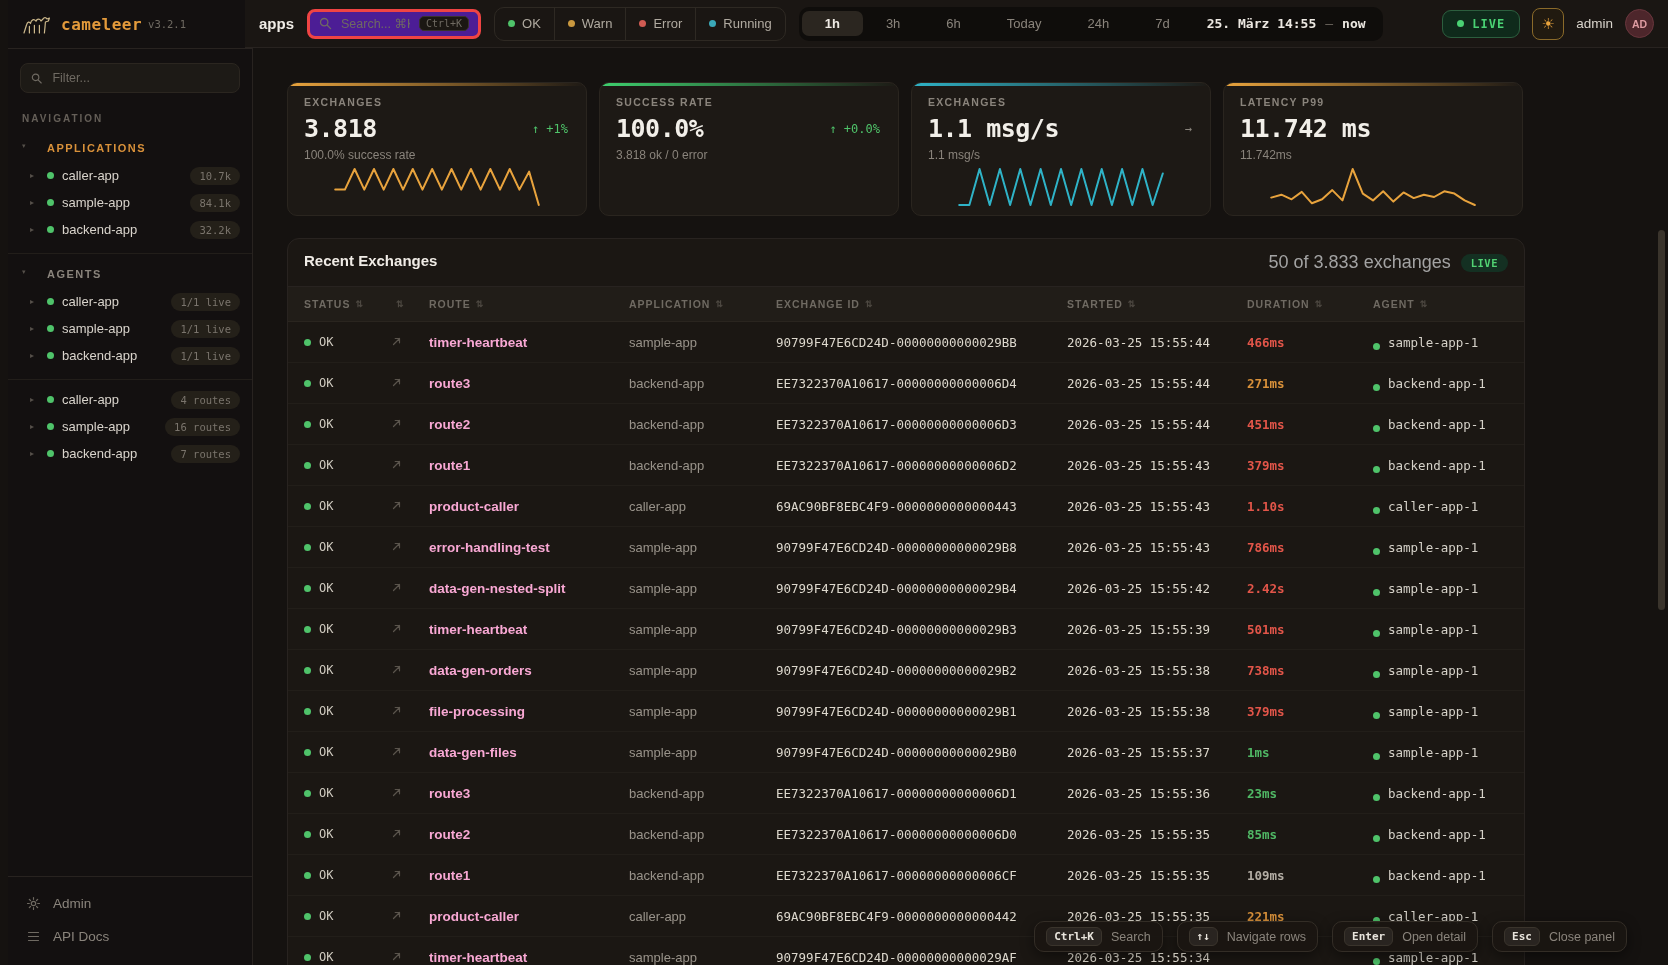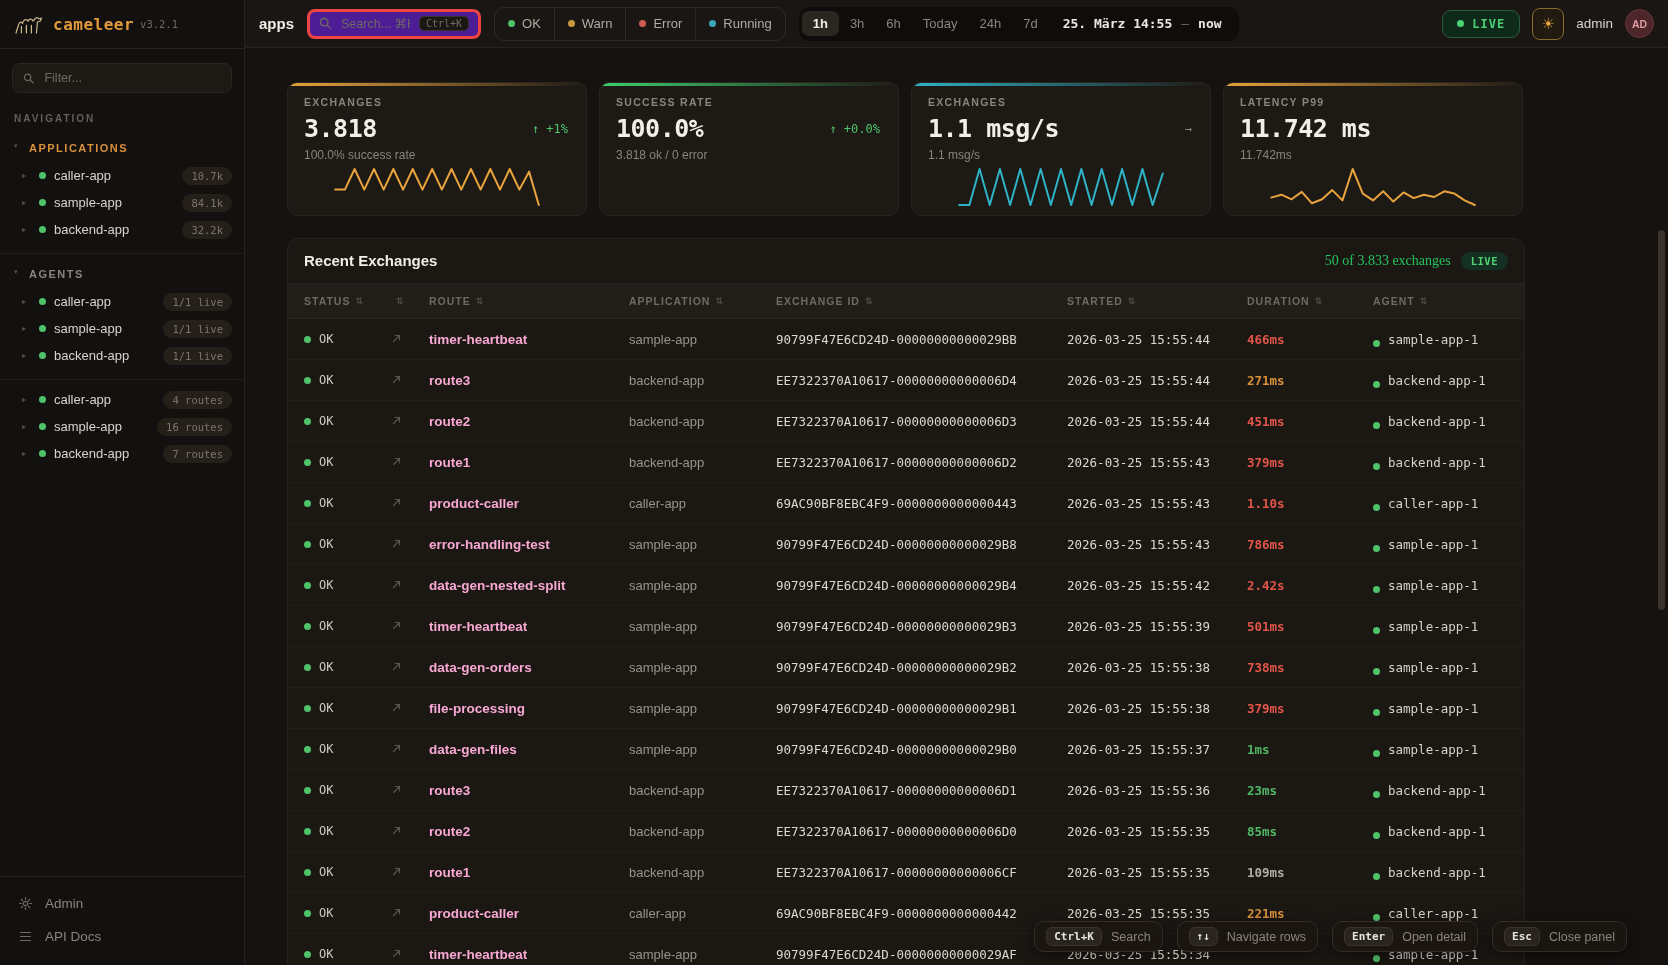--- a/index.html
+++ b/index.html
@@ -5,31 +5,31 @@
   html,body{margin:0;padding:0}
   body{
     width:1668px;height:965px;overflow:hidden;position:relative;
     background:#151210;color:#e8e4dc;
     font-family:"Liberation Sans",sans-serif;
     -webkit-font-smoothing:antialiased;
   }
   .dot{width:7px;height:7px;border-radius:50%;background:var(--ok,#4fc36a);flex:none}
 
   
-  .sidebar{position:absolute;left:0;top:0;bottom:0;width:245px;background:#131010;border-right:1px solid #282320;display:flex;flex-direction:column;box-sizing:border-box;z-index:3}
+  .sidebar{position:absolute;left:8px;top:0;bottom:0;width:245px;background:#131010;border-right:1px solid #282320;display:flex;flex-direction:column;box-sizing:border-box;z-index:3}
   .logo-row{height:48px;display:flex;align-items:center;gap:9px;padding:0 14px;border-bottom:1px solid #282320;flex:none}
   .brand{font-family:"DejaVu Sans Mono",monospace;font-weight:bold;font-size:16px;color:#e39a3b;letter-spacing:.5px}
   .version{font-family:"DejaVu Sans Mono",monospace;font-size:10.5px;color:#6f6a62;margin-left:-3px}
   .filter-box{margin:14px 12px 0;background:#1d1a16;border:1px solid #2b2620;border-radius:8px;height:30px;display:flex;align-items:center;gap:8px;padding:0 10px;box-sizing:border-box;flex:none}
   .filter-box input{background:none;border:none;outline:none;color:#b5afa5;font-size:12.5px;width:100%;font-family:"Liberation Sans",sans-serif}
   .filter-box input::placeholder{color:#6f6a62}
   .nav-label{margin:20px 14px 4px;font-size:10px;letter-spacing:2px;color:#655f58;font-weight:bold}
   .side-section{border-bottom:1px solid #221e1a;padding:6px 0 10px}
   .side-section:last-of-type{border-bottom:none}
-  .sec-head{display:flex;align-items:flex-start;gap:7px;padding:8px 14px;cursor:pointer}
+  .sec-head{display:flex;align-items:flex-start;gap:17px;padding:8px 14px;cursor:pointer}
   .sec-caret{font-size:7px;color:#55504a;width:8px}
   .sec-label{font-size:11px;font-weight:bold;letter-spacing:1.5px;color:#8a847c}
   .side-section[data-active="true"] .sec-label{color:#d9913a}
   .side-item{display:flex;align-items:center;gap:8px;height:27px;padding:0 12px 0 22px;cursor:pointer}
   .item-caret{font-size:8px;color:#55504a;width:9px}
   .side-item .lbl{font-size:13px;color:#d9d4cc;flex:1}
   .badge{font-family:"DejaVu Sans Mono",monospace;font-size:10.5px;color:#7a746c;background:#242019;border-radius:999px;padding:3px 9px}
   .side-footer{margin-top:auto;border-top:1px solid #282320;padding:10px 0 12px}
   .foot-item{display:flex;align-items:center;gap:12px;padding:9px 18px;color:#8a847c;font-size:13.5px;cursor:pointer}
 
@@ -37,21 +37,21 @@
   .topbar{position:absolute;left:245px;right:0;top:0;height:48px;background:#1a1613;border-bottom:1px solid #282320;display:flex;align-items:center;padding:0 14px;gap:13px;box-sizing:border-box;z-index:3}
   .apps-label{font-weight:bold;font-size:15px;color:#f0ece6}
   .searchbox{width:174px;height:30px;background:#4c1d95;border:3px solid #ef4444;border-radius:8px;display:flex;align-items:center;gap:7px;padding:0 9px;box-sizing:border-box}
   .searchbox input{flex:1;background:none;border:none;outline:none;color:#b5afa5;font-size:12.5px;min-width:0;font-family:"Liberation Sans",sans-serif}
   .searchbox input::placeholder{color:#6f6a62}
   .kbd{font-family:"DejaVu Sans Mono",monospace;font-size:10px;color:#6f6a62;border:1px solid #3a342c;border-radius:5px;padding:1px 6px;background:#1b1713;white-space:nowrap}
   .filters{display:flex;border:1px solid #2e2923;border-radius:10px;overflow:hidden;height:32px;align-items:stretch}
   .chip{display:flex;align-items:center;gap:7px;padding:0 13px;font-size:13px;color:#b0aaa0;border-left:1px solid #2e2923;cursor:pointer}
   .chip:first-child{border-left:none}
   .timegroup{display:flex;align-items:center;background:#0f0d0b;border-radius:10px;padding:3px;height:34px;box-sizing:border-box}
-  .range{padding:5px 11px;font-size:13px;color:#8a847c;border-radius:7px;cursor:pointer;white-space:nowrap}
+  .range{padding:5px 23px;font-size:13px;color:#8a847c;border-radius:7px;cursor:pointer;white-space:nowrap}
   .range[data-active="true"]{background:#2b2620;color:#f0ece6;font-weight:bold}
   .time-display{display:flex;gap:9px;align-items:center;padding:0 14px;font-family:"DejaVu Sans Mono",monospace;font-size:13px;font-weight:bold;color:#ece8e2;white-space:nowrap}
   .time-sep{color:#6f6a62;font-weight:normal}
   .top-right{margin-left:auto;display:flex;align-items:center;gap:12px}
   .live-btn{display:flex;align-items:center;gap:8px;background:#0f2a1b;border:1px solid #2c5e3e;border-radius:9px;padding:6px 14px;font-family:"DejaVu Sans Mono",monospace;font-weight:bold;font-size:12px;color:#4ad274;letter-spacing:1px;cursor:pointer}
   .live-btn .dot{background:#4ad274}
   .theme-btn{width:30px;height:30px;border:1px solid #8a6a2a;border-radius:8px;background:#211a10;color:#e8a33d;display:flex;align-items:center;justify-content:center;font-size:15px;cursor:pointer}
   .admin-label{font-size:13.5px;color:#d9d4cc}
   .avatar{width:27px;height:27px;border-radius:50%;background:#4d262b;border:1px solid #69363d;color:#de9ba1;font-size:10.5px;font-weight:bold;display:flex;align-items:center;justify-content:center;cursor:pointer}
 
@@ -66,21 +66,21 @@
   .card-delta{font-family:"DejaVu Sans Mono",monospace;font-size:12px;padding-right:2px}
   .card-delta[data-tone="green"]{color:var(--ok,#4fc36a)}
   .card-delta[data-tone="gray"]{color:#8a847c}
   .card-sub{font-size:12px;color:#8a847c;margin-top:5px}
   .spark{position:absolute;left:16px;bottom:7px;height:42px;width:calc(100% - 32px);overflow:visible}
 
   .table-card{width:1236px;background:#1b1713;border:1px solid #282320;border-radius:12px;overflow:hidden}
   .table-head{display:flex;align-items:flex-start;justify-content:space-between;padding:13px 16px;border-bottom:1px solid #282320}
   .table-title{font-size:15px;font-weight:bold;color:#f0ece6}
   .table-meta{display:flex;align-items:center;gap:10px}
-  .summary{font-family:Liberation Serif, serif;font-size:14px;color:#22c55e}
+  .summary{font-family:Liberation Sans, sans-serif;font-size:18px;color:#a3a3a3}
   .live-badge{background:#143022;color:#52d273;font-family:"DejaVu Sans Mono",monospace;font-weight:bold;font-size:10.5px;padding:3px 10px;border-radius:999px;letter-spacing:.5px}
   .grid-cols{display:grid;grid-template-columns:87px 38px 200px 147px 291px 180px 126px 1fr;padding:0 16px;align-items:center}
   .thead{height:34px;background:#211d18;border-bottom:1px solid #2a251f}
   .th{display:flex;gap:5px;align-items:center;font-size:10.5px;font-weight:bold;letter-spacing:1px;color:#6f6a62;cursor:pointer}
   .sort{font-size:9px;color:#4d4841}
   .trow{height:40px;border-bottom:1px solid #221e19;cursor:pointer}
   .c-status{display:flex;align-items:center;gap:8px;font-family:"DejaVu Sans Mono",monospace;font-size:12px;color:#cfcabf}
   .c-route{font-size:13.5px;font-weight:bold;color:#f9a8d4}
   .c-app{font-size:13px;color:#99938a}
   .c-id,.c-start{font-family:"DejaVu Sans Mono",monospace;font-size:12.5px;color:#ddd8cd;white-space:nowrap}

